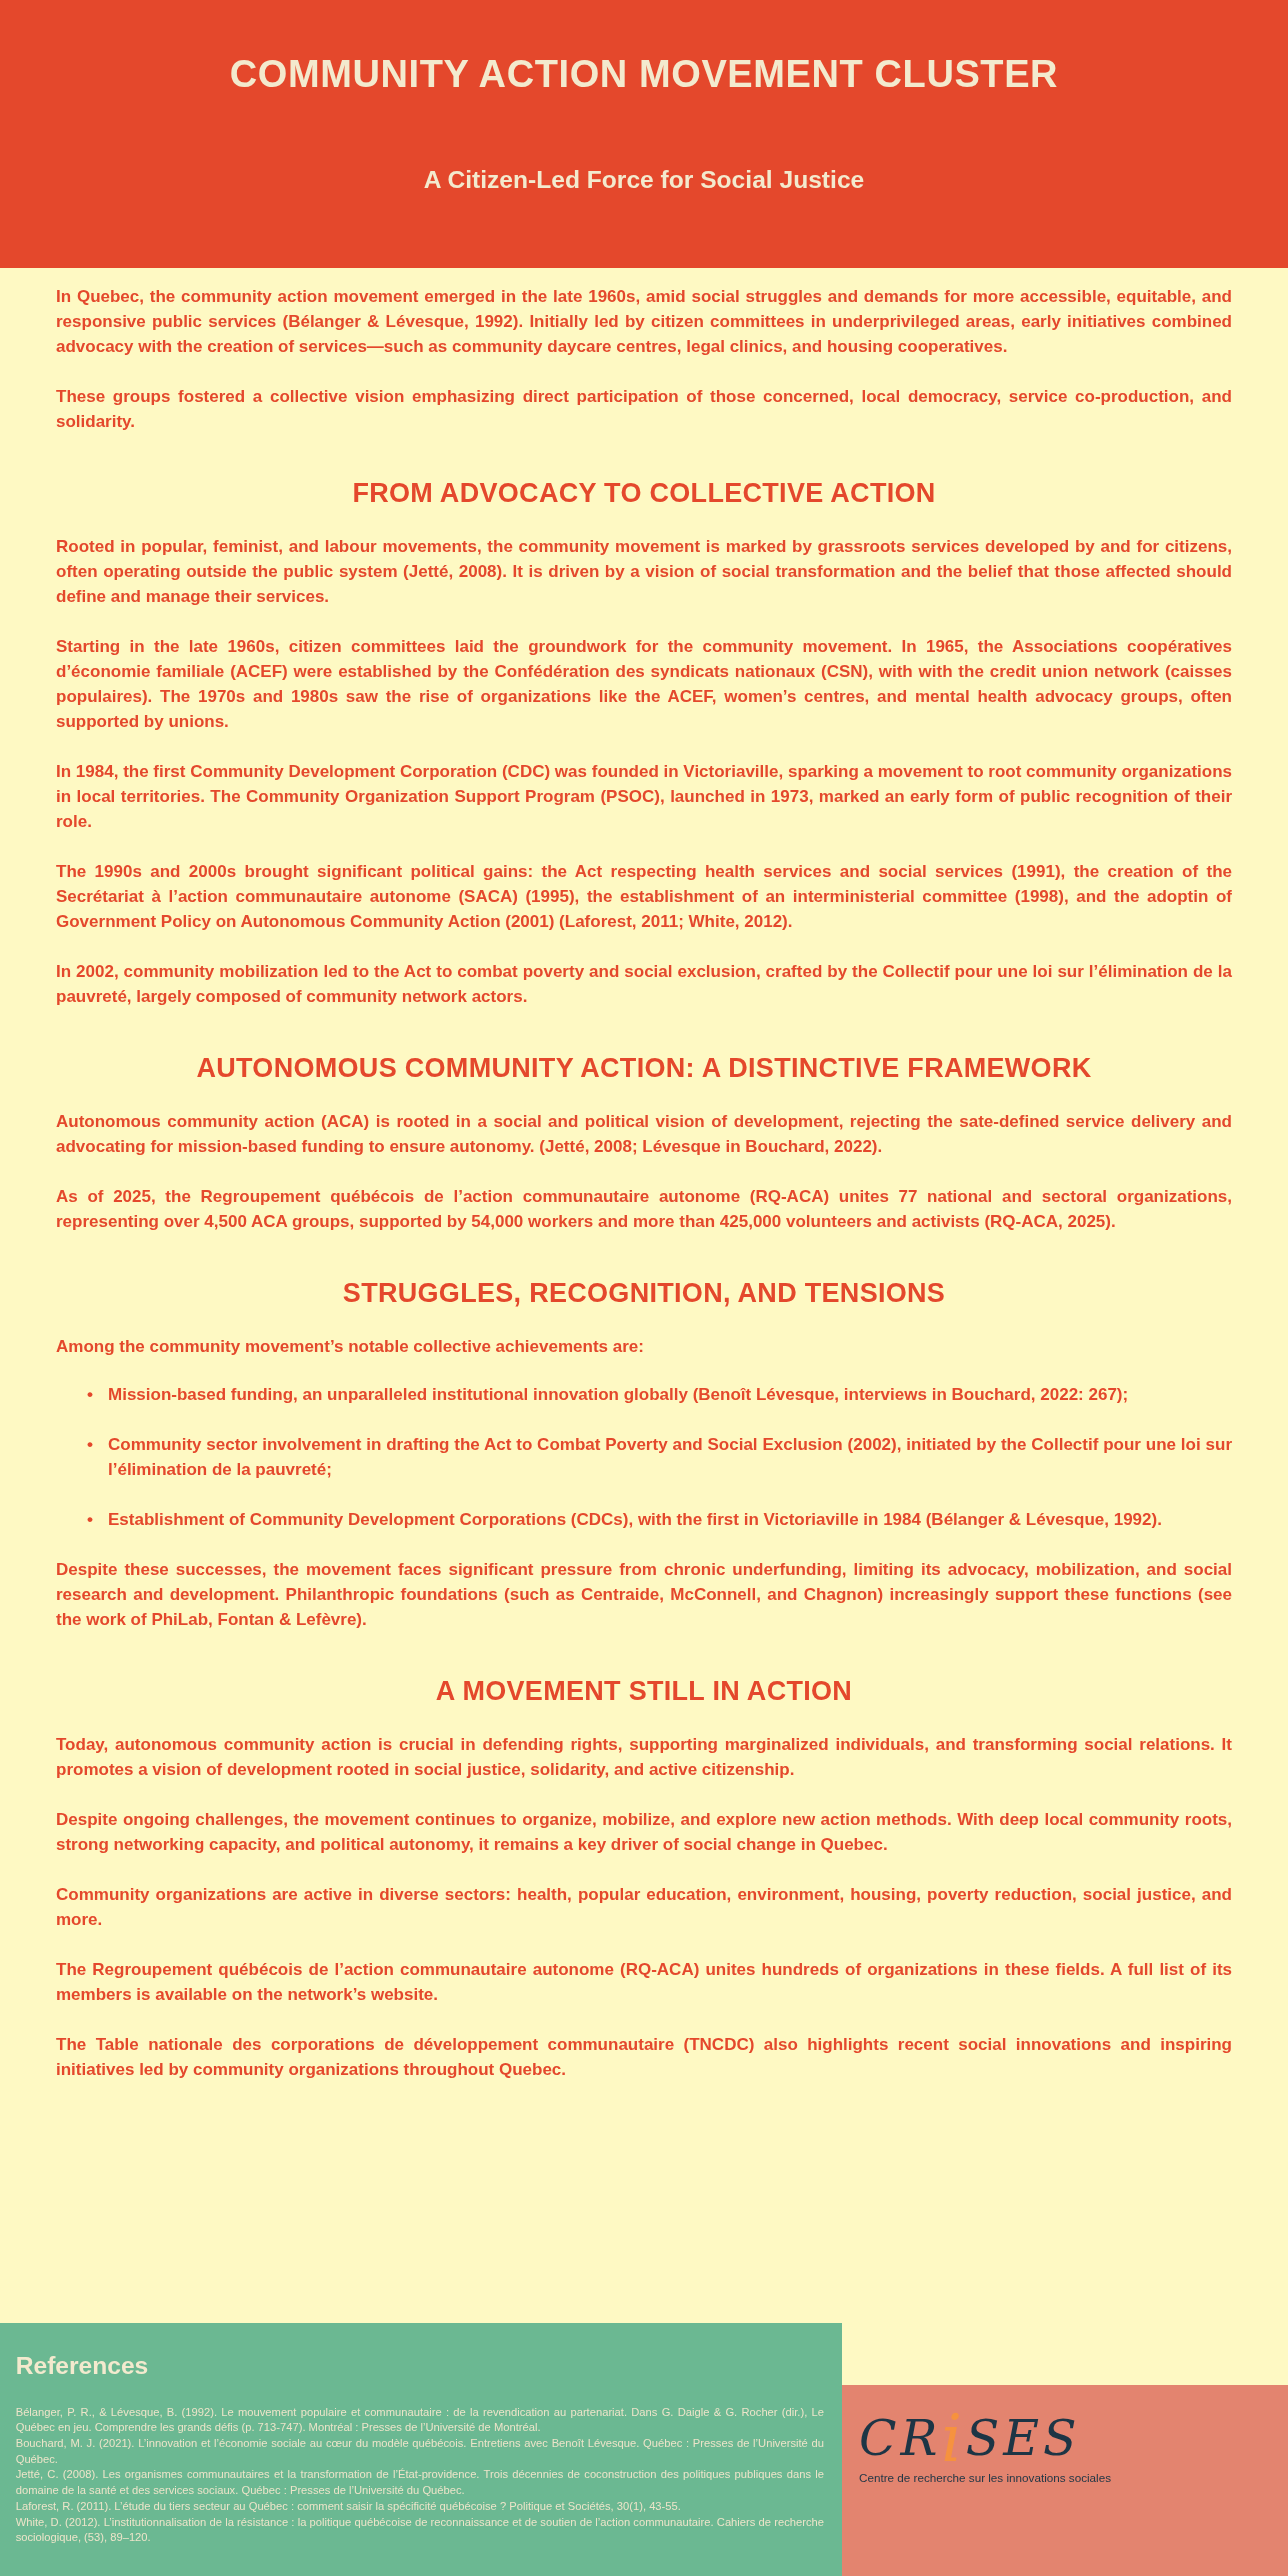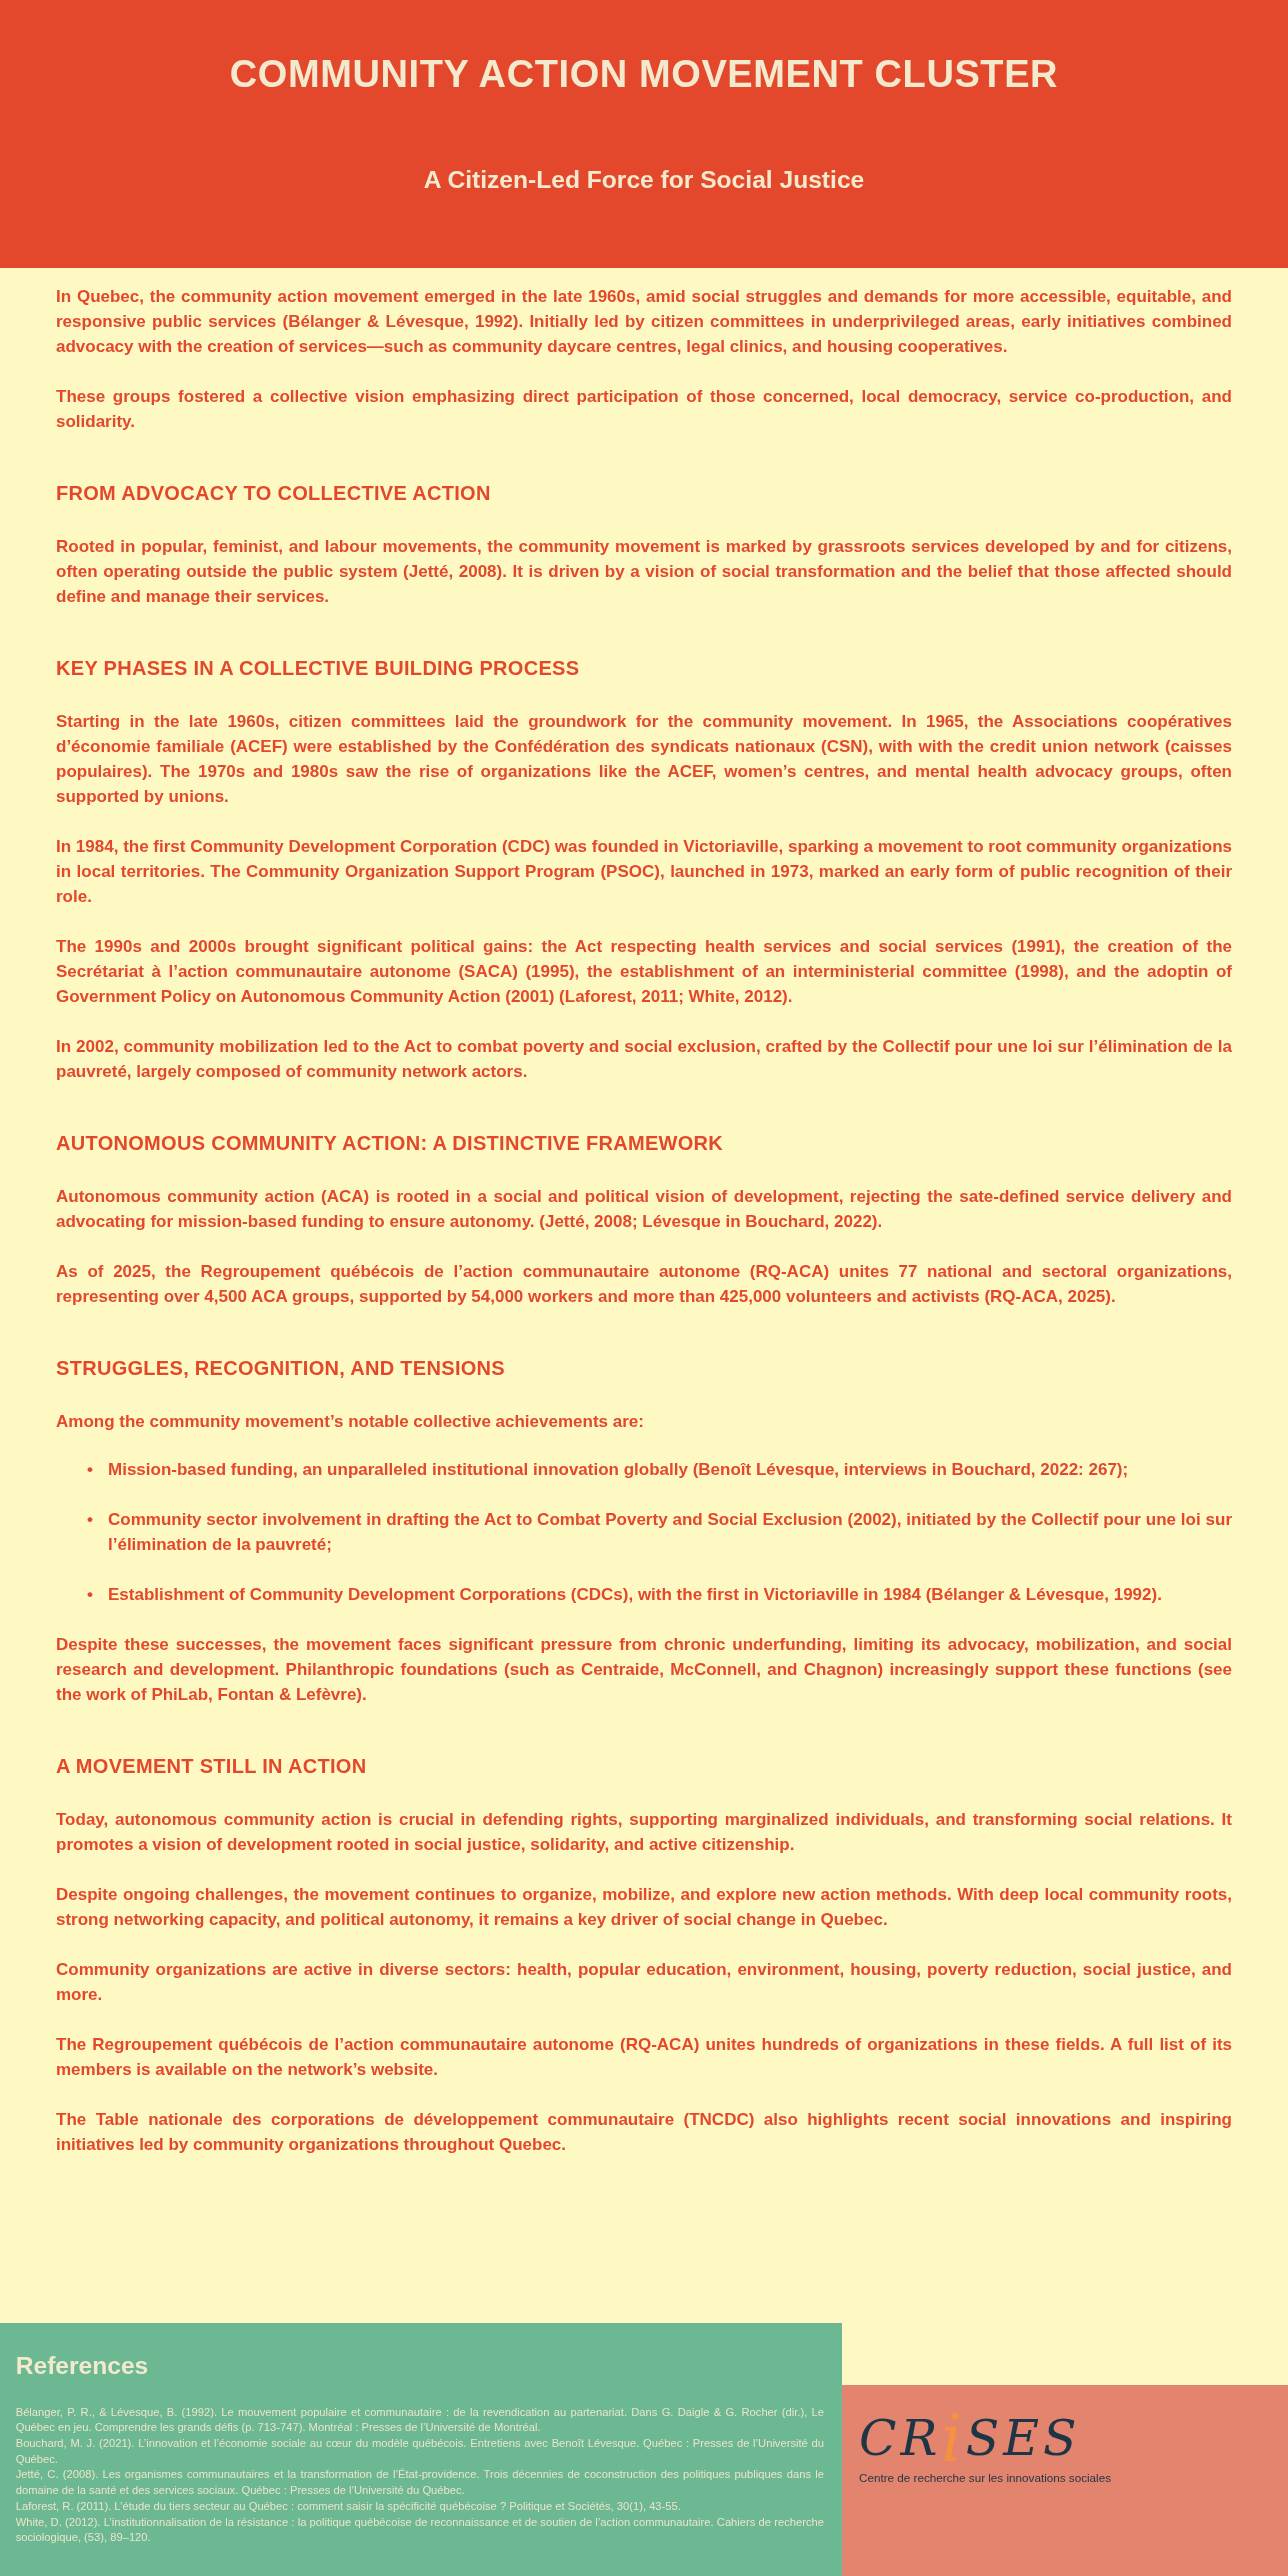--- a/index.html
+++ b/index.html
@@ -7,21 +7,21 @@
     position:relative;width:1288px;height:2576px;overflow:hidden;
     background:#fef9c3;font-family:"Liberation Sans",sans-serif;
   }
   
   .masthead{height:268px;background:#E4482C;color:#F3EACE;text-align:center;overflow:hidden;}
   .masthead h1{margin:0;padding-top:55px;font-size:38px;line-height:39px;font-weight:700;letter-spacing:0.6px;}
   .masthead .subtitle{margin-top:72px;font-size:24.6px;line-height:27px;font-weight:700;}
   
   .content{height:2054px;overflow:hidden;padding:15.7px 56px 0;box-sizing:border-box;color:#E4482C;}
   .content p.body{margin:0 0 25px;font-size:17px;line-height:25px;font-weight:700;text-align:justify;}
-  .content h2.sec{margin:45px 0 27px;font-size:20px;line-height:28px;font-weight:700;letter-spacing:0.3px;}
+  .content h2.sec{margin:45px 0 27px;font-size:27px;line-height:28px;font-weight:700;text-align:center;letter-spacing:0.3px;}
   .content p.lead{margin:0 0 23.5px;font-size:17px;line-height:25px;font-weight:700;}
   ul.bullets{list-style:none;margin:0 0 25px;padding:0 0 0 31px;}
   ul.bullets li{position:relative;padding-left:21px;margin:0 0 25px;font-size:17px;line-height:25px;font-weight:700;text-align:justify;}
   ul.bullets li::before{content:"•";position:absolute;left:0;top:0;}
   
   .refs{position:absolute;left:0;top:2323px;width:842px;height:288px;background:#6BB892;
         padding:29px 18px 0 15.7px;box-sizing:border-box;overflow:hidden;}
   .refs h2{margin:0 0 24.6px;font-size:24.6px;line-height:28px;font-weight:700;color:#F3EACE;}
   .refs .entry{font-size:11.2px;line-height:15.7px;font-weight:400;color:#EDE4C9;text-align:justify;}
   
@@ -45,21 +45,20 @@
   </div>
 
   <div class="content">
 
     <p class="body">In Quebec, the community action movement emerged in the late 1960s, amid social struggles and demands for more accessible, equitable, and responsive public services (Bélanger &amp; Lévesque, 1992). Initially led by citizen committees in underprivileged areas, early initiatives combined advocacy with the creation of services—such as community daycare centres, legal clinics, and housing cooperatives.</p>
     <p class="body">These groups fostered a collective vision emphasizing direct participation of those concerned, local democracy, service co-production, and solidarity.</p>
 
     <h2 class="sec">FROM ADVOCACY TO COLLECTIVE ACTION</h2>
     <p class="body">Rooted in popular, feminist, and labour movements, the community movement is marked by grassroots services developed by and for citizens, often operating outside the public system (Jetté, 2008). It is driven by a vision of social transformation and the belief that those affected should define and manage their services.</p>
 
-    <h2 class="sec">KEY PHASES IN A COLLECTIVE BUILDING PROCESS</h2>
     <p class="body">Starting in the late 1960s, citizen committees laid the groundwork for the community movement. In 1965, the Associations coopératives d’économie familiale (ACEF) were established by the Confédération des syndicats nationaux (CSN), with with the credit union network (caisses populaires). The 1970s and 1980s saw the rise of organizations like the ACEF, women’s centres, and mental health advocacy groups, often supported by unions.</p>
     <p class="body">In 1984, the first Community Development Corporation (CDC) was founded in Victoriaville, sparking a movement to root community organizations in local territories. The Community Organization Support Program (PSOC), launched in 1973, marked an early form of public recognition of their role.</p>
     <p class="body">The 1990s and 2000s brought significant political gains: the Act respecting health services and social services (1991), the creation of the Secrétariat à l’action communautaire autonome (SACA) (1995), the establishment of an interministerial committee (1998), and the adoptin of Government Policy on Autonomous Community Action (2001) (Laforest, 2011; White, 2012).</p>
     <p class="body">In 2002, community mobilization led to the Act to combat poverty and social exclusion, crafted by the Collectif pour une loi sur l’élimination de la pauvreté, largely composed of community network actors.</p>
 
     <h2 class="sec">AUTONOMOUS COMMUNITY ACTION: A DISTINCTIVE FRAMEWORK</h2>
     <p class="body">Autonomous community action (ACA) is rooted  in a social and political vision of development, rejecting the sate-defined service delivery and advocating for mission-based funding to ensure autonomy. (Jetté, 2008; Lévesque in Bouchard, 2022).</p>
     <p class="body">As of 2025, the Regroupement québécois de l’action communautaire autonome (RQ-ACA) unites 77 national and sectoral organizations, representing over 4,500 ACA groups, supported by 54,000 workers and more than 425,000 volunteers and activists (RQ-ACA, 2025).</p>
 
     <h2 class="sec">STRUGGLES, RECOGNITION, AND TENSIONS</h2>

